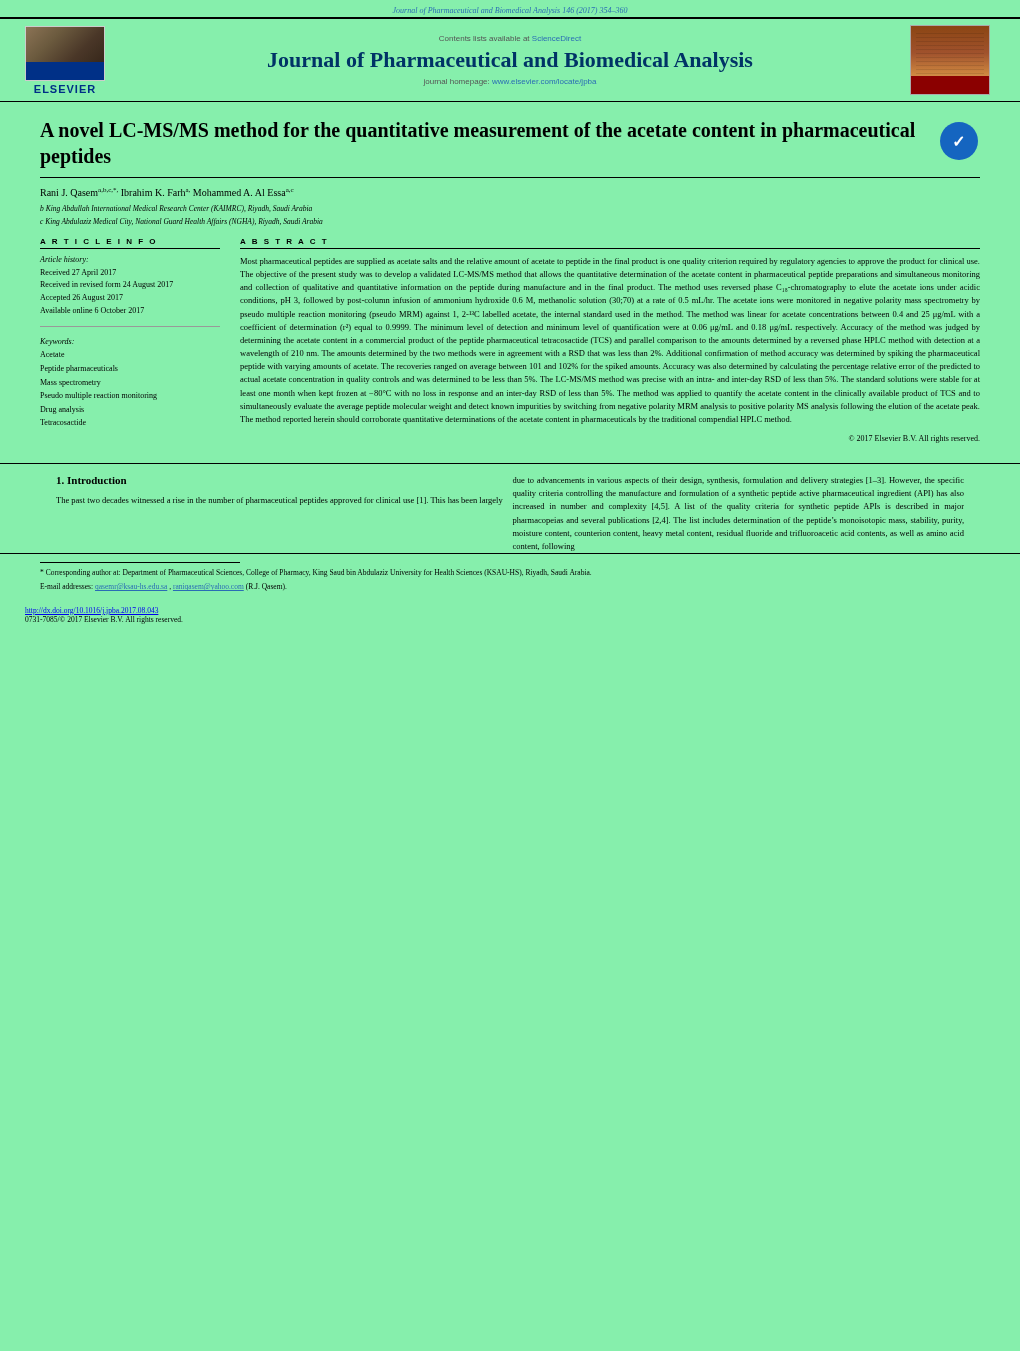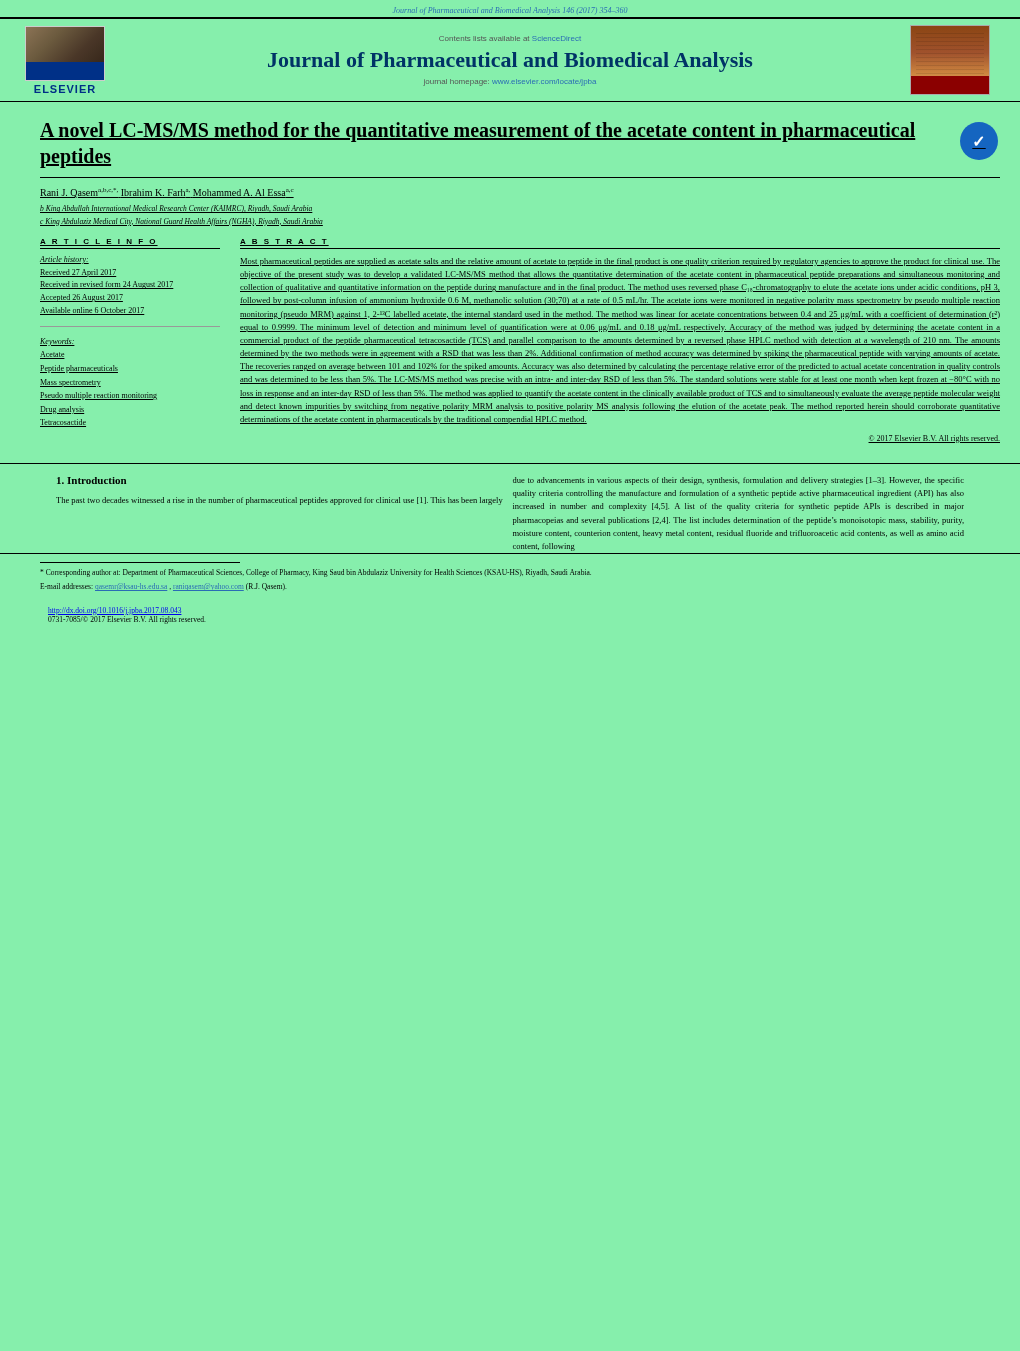--- a/index.html
+++ b/index.html
@@ -135,22 +135,21 @@
     .cover-image::after {
       content: '';
       position: absolute;
       bottom: 0; left: 0; right: 0;
       height: 18px;
       background: #8B0000;
     }
 
     
     .main-content {
-      padding: 15px 20px 10px 40px;
-      text-decoration: underline;
+      padding: 15px 40px 10px 40px;
     }
 
     
     .article-title-section {
       display: flex;
       align-items: flex-start;
       justify-content: space-between;
       margin-bottom: 8px;
       border-bottom: 1px solid #000;
       padding-bottom: 8px;
@@ -339,21 +338,21 @@
       font-family: Times New Roman, serif;
     }
 
     .footnote-text {
       font-size: 7.5px;
       line-height: 1.5;
       margin-bottom: 3px;
     }
 
     .doi-section {
-      padding: 5px 48px;
+      padding: 5px 25px;
       font-size: 7.5px;
       font-family: Times New Roman, serif;
       color: #2a6db5;
     }
 
     .license-text {
       color: #000;
       font-size: 7.5px;
     }
 

